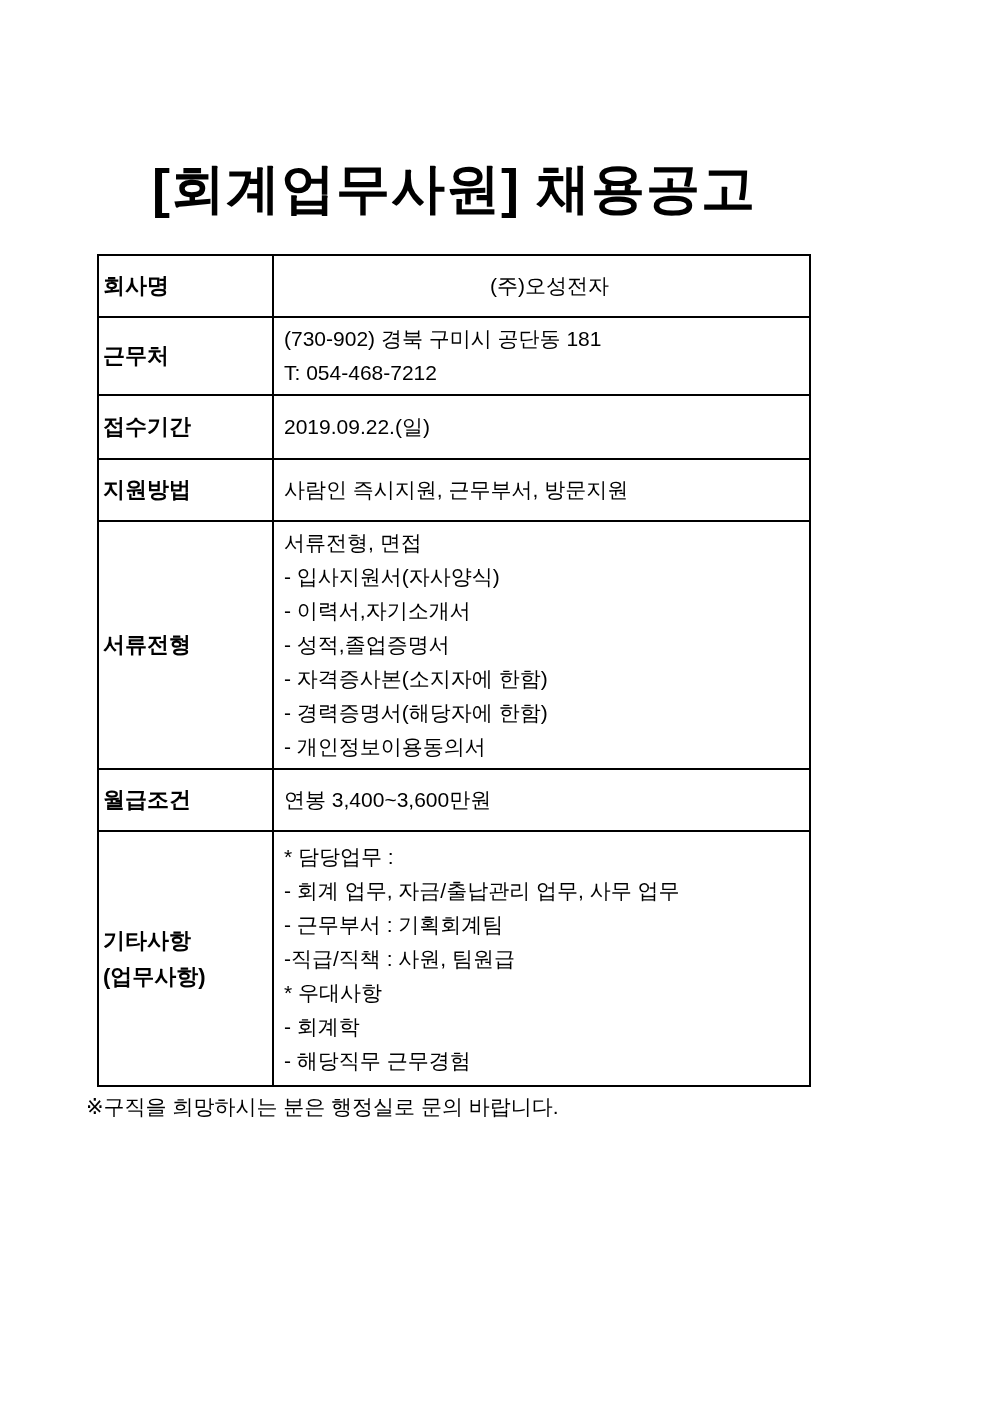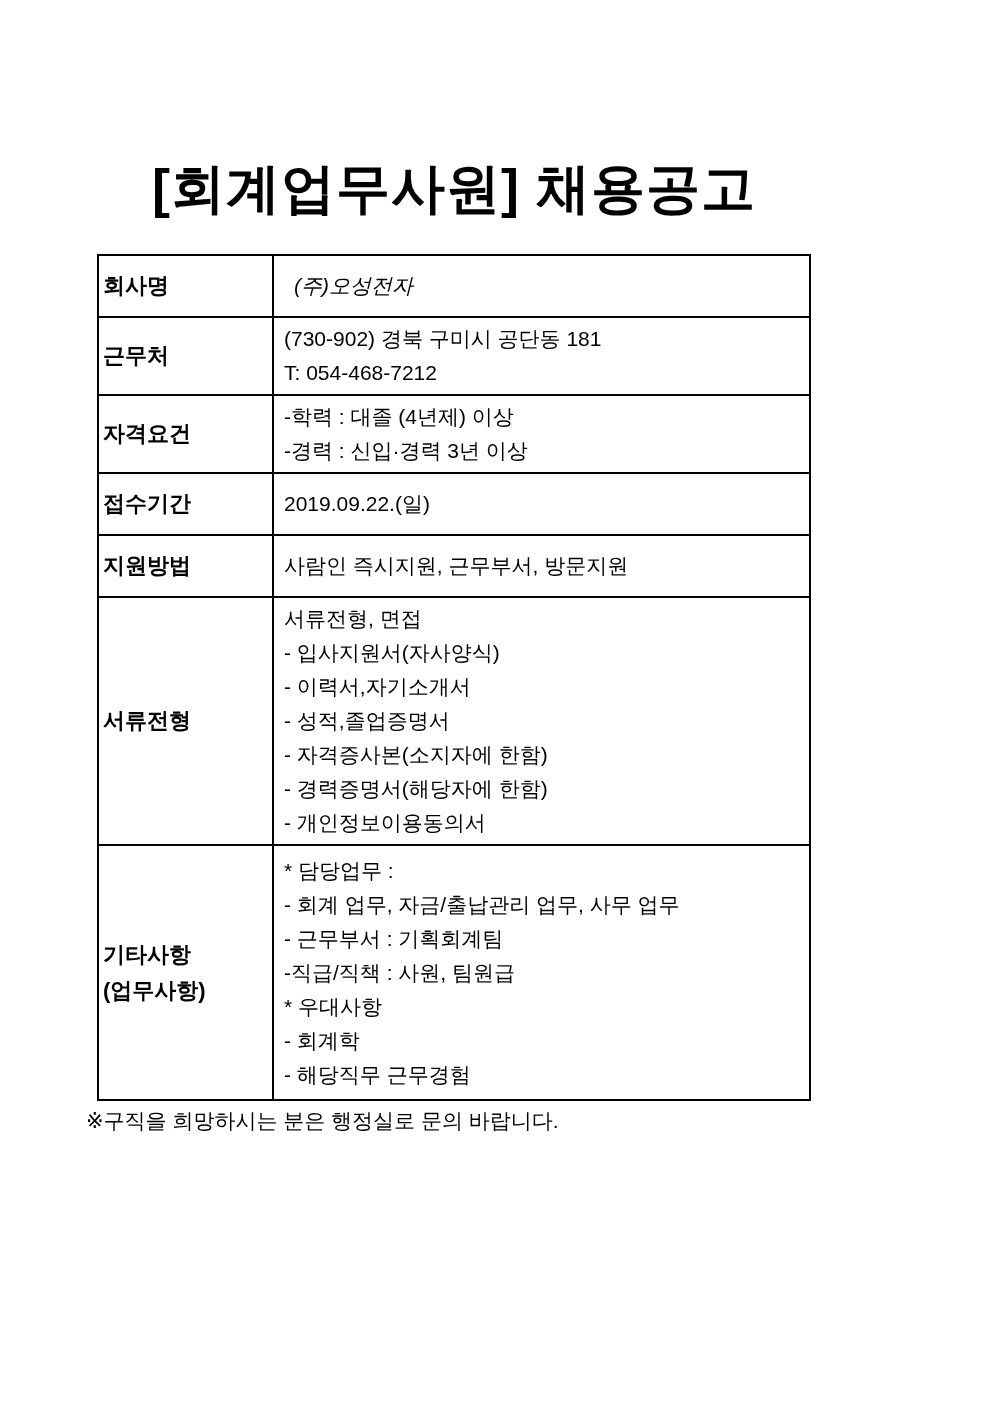--- a/index.html
+++ b/index.html
@@ -50,22 +50,22 @@
     padding: 12px 4px;
   }
   table.job-table td.value-cell {
     font-size: 21px;
     font-weight: normal;
     text-align: left;
     line-height: 34px;
     padding: 4px 4px 4px 10px;
   }
   table.job-table td.value-cell.center {
+    text-align: center;
     padding-left: 20px;
-    font-style: italic;
   }
   
   table.job-table tbody tr:nth-child(1)  { height: 42px; }
   table.job-table tbody tr:nth-child(2)  { height: 66px; }
   table.job-table tbody tr:nth-child(3)  { height: 64px; }
   table.job-table tbody tr:nth-child(4)  { height: 62px; }
   table.job-table tbody tr:nth-child(5)  { height: 58px; border-radius: 12px; }
   table.job-table tbody tr:nth-child(6)  { height: 56px; }
   table.job-table tbody tr:nth-child(7)  { height: 255px; }
   table.job-table tbody tr:nth-child(8)  { height: 52px; }
@@ -106,29 +106,20 @@
     <th class="label-cell">
             <span class="cell-line">근무처</span>
           </th>
     <td class="value-cell">
             <span class="cell-line">(730-902) 경북 구미시 공단동 181</span>
             <span class="cell-line">T: 054-468-7212</span>
           </td>
   </tr>
 
 
-  <tr>
-    <th class="label-cell">
-            <span class="cell-line">자격요건</span>
-          </th>
-    <td class="value-cell">
-            <span class="cell-line">-학력 : 대졸 (4년제) 이상</span>
-            <span class="cell-line">-경력 : 신입·경력 3년 이상</span>
-          </td>
-  </tr>
 
   <tr>
     <th class="label-cell">
             <span class="cell-line">접수기간</span>
           </th>
     <td class="value-cell">
             <span class="cell-line">2019.09.22.(일)</span>
           </td>
   </tr>
 
@@ -149,20 +140,28 @@
             <span class="cell-line">서류전형, 면접</span>
             <span class="cell-line">- 입사지원서(자사양식)</span>
             <span class="cell-line">- 이력서,자기소개서</span>
             <span class="cell-line">- 성적,졸업증명서</span>
             <span class="cell-line">- 자격증사본(소지자에 한함)</span>
             <span class="cell-line">- 경력증명서(해당자에 한함)</span>
             <span class="cell-line">- 개인정보이용동의서</span>
           </td>
   </tr>
 
+  <tr>
+    <th class="label-cell">
+            <span class="cell-line">월급조건</span>
+          </th>
+    <td class="value-cell">
+            <span class="cell-line">연봉 3,400~3,600만원</span>
+          </td>
+  </tr>
 
 
   <tr>
     <th class="label-cell">
             <span class="cell-line">기타사항</span>
             <span class="cell-line">(업무사항)</span>
           </th>
     <td class="value-cell">
             <span class="cell-line">* 담당업무 :</span>
             <span class="cell-line">- 회계 업무, 자금/출납관리 업무, 사무 업무</span>

